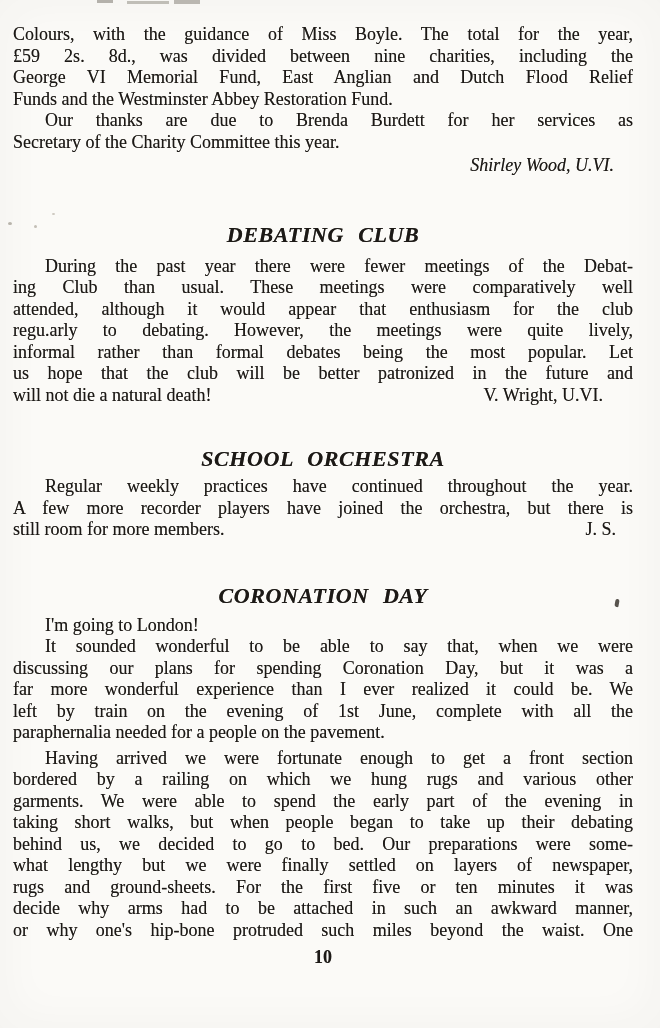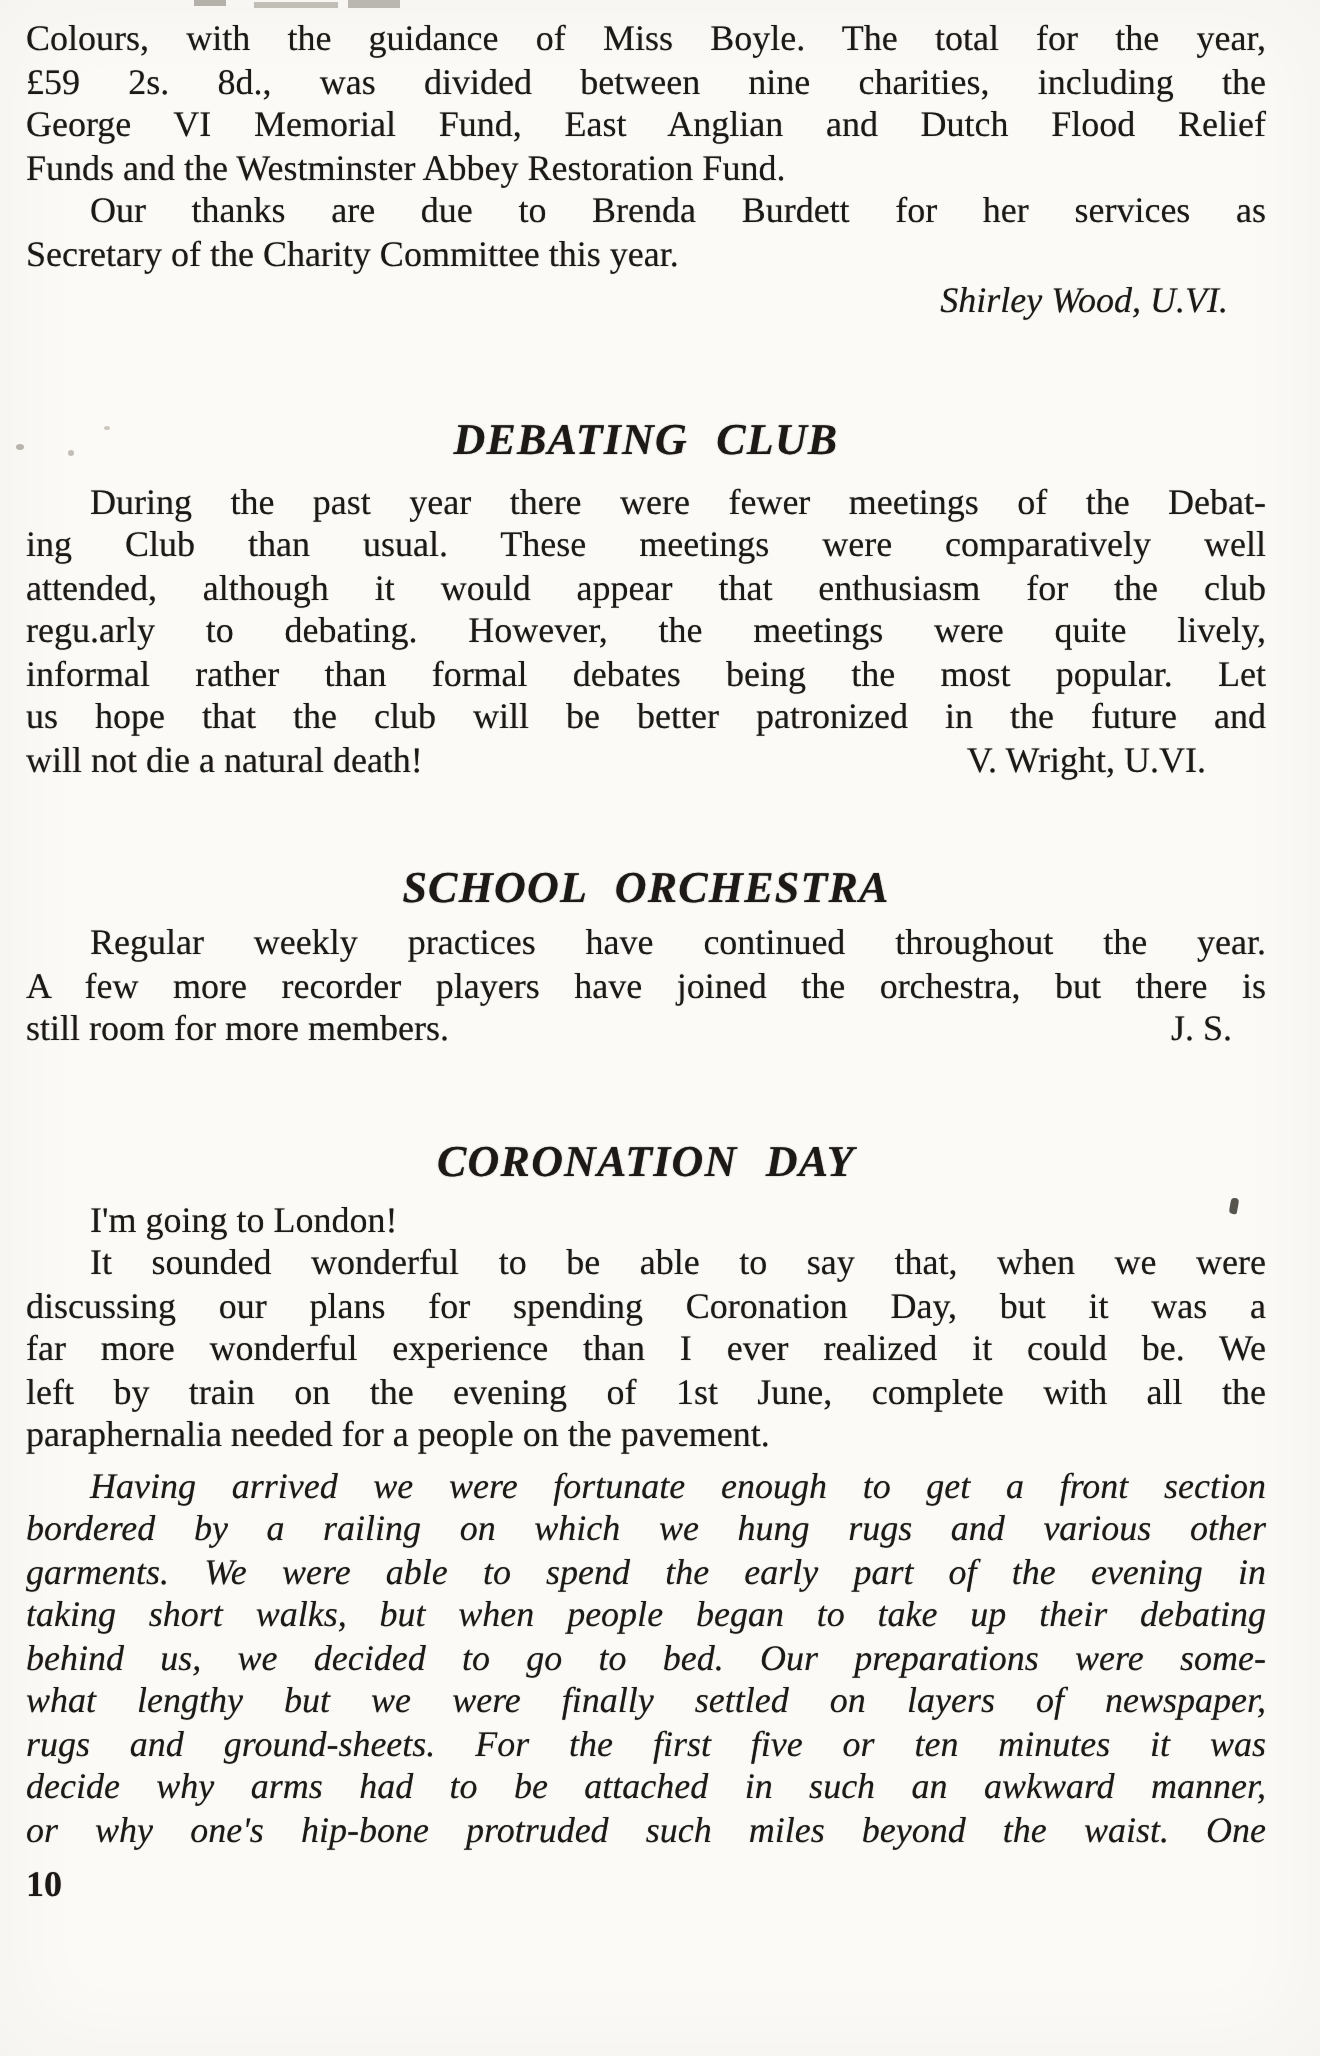--- a/index.html
+++ b/index.html
@@ -12,21 +12,21 @@
     background: #fbfaf7;
     color: #1c1916;
     font-family: "Liberation Serif", serif;
     overflow: hidden;
     box-shadow: inset 0 0 50px rgba(60,55,45,0.04);
   }
 
   .text-col {
     position: absolute;
     left: 13px;
-    top: 0;
+    top: 15px;
     width: 620px;
     padding-top: 9px;
     font-size: 18px;
     line-height: 21.5px;
     text-shadow: 0 0 0.5px rgba(25,21,16,0.55);
   }
 
   
   .ln {
     text-align: justify;
@@ -57,24 +57,25 @@
     text-shadow: 0 0 0.6px rgba(25,21,16,0.7);
     font-style: italic;
   }
   .heading-debating   { margin-top: 45px; }
   .heading-orchestra  { margin-top: 40px; }
   .heading-coronation { margin-top: 42px; }
 
   .para-debating   { margin-top: 8px; }
   .para-orchestra  { margin-top: 4px; }
   .para-opening    { margin-top: 6px; }
-  .para-having     { margin-top: 4px; font-style: italic; }
+  .para-having     { margin-top: 4px; }
 
   .page-number {
     margin-top: 6px;
+    text-align: center;
     font-weight: bold;
     font-size: 18px;
     line-height: 20px;
   }
 
   
   .artifact { position: absolute; pointer-events: none; }
   .dash-1 { left: 97px;  top: 0; width: 16px; height: 3px; background: #7d786f; opacity: 0.55; }
   .dash-2 { left: 127px; top: 1px; width: 42px; height: 3px; background: #8a857c; opacity: 0.5; }
   .dash-3 { left: 174px; top: 0; width: 26px; height: 4px; background: #7d786f; opacity: 0.5; }

